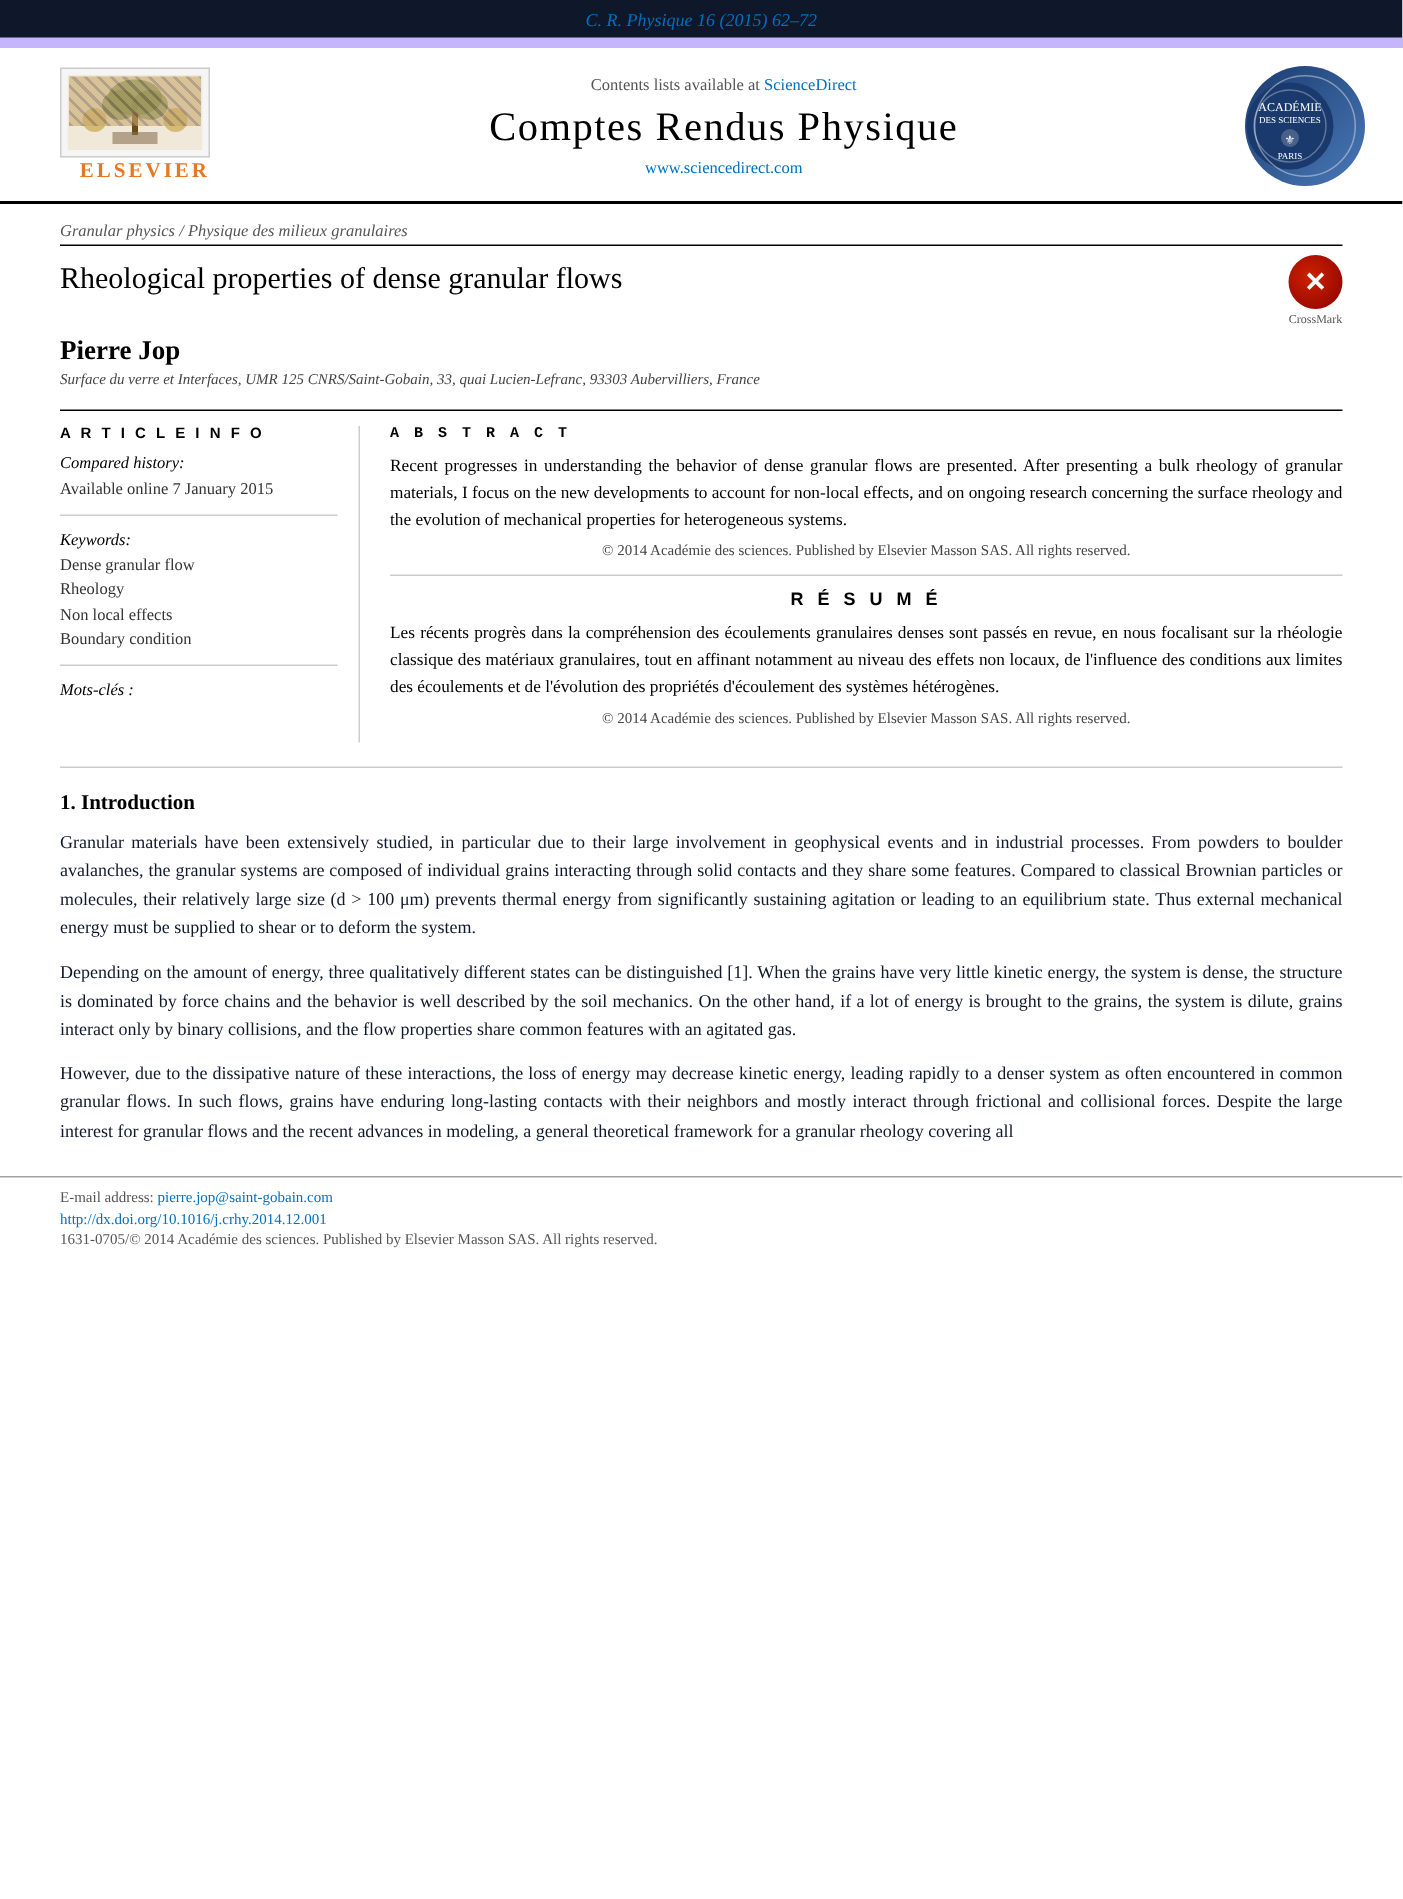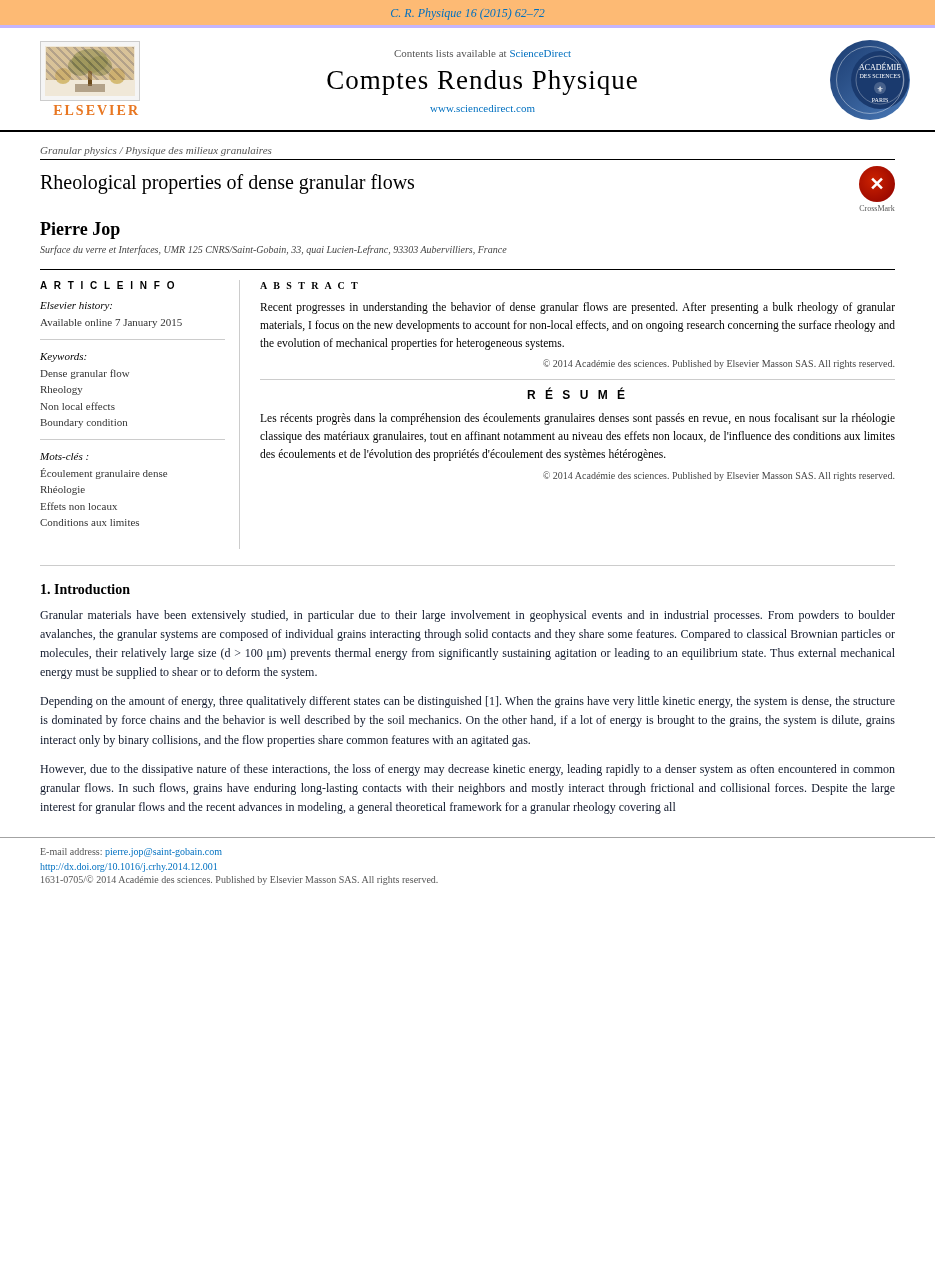--- a/index.html
+++ b/index.html
@@ -7,27 +7,27 @@
       background: #fff;
       font-family: 'Times New Roman', Times, serif;
       font-size: 13px;
       color: #000;
       width: 935px;
       min-height: 1266px;
     }
 
     
     .top-bar {
-      background: #fdba74;
+      background: #0f172a;
       text-align: center;
       padding: 6px 0 4px;
       font-size: 12px;
       color: #0070c0;
       font-style: italic;
-      border-bottom: 3px solid #c4b5fd;
+      border-bottom: 7px solid #c4b5fd;
     }
 
     
     .journal-header {
       display: flex;
       align-items: center;
       justify-content: space-between;
       padding: 12px 20px 10px;
       border-bottom: 2px solid #000;
     }
@@ -93,21 +93,21 @@
       font-size: 11px;
       color: #0070c0;
     }
     .crossref-logo {
       width: 80px;
       height: 80px;
       border-radius: 50%;
       background: linear-gradient(135deg, #1a3a6e, #4a7ab8);
       display: flex;
       align-items: center;
-      justify-content: flex-end;
+      justify-content: flex-start;
       color: #fff;
       font-size: 8px;
       text-align: center;
       position: relative;
       overflow: hidden;
     }
     .crossref-logo::after {
       content: '';
       position: absolute;
       inset: 6px;
@@ -234,32 +234,32 @@
       line-height: 1.5;
     }
 
     
     .abstract-title {
       font-size: 10px;
       font-weight: bold;
       letter-spacing: 2px;
       text-transform: uppercase;
       margin-bottom: 8px;
-      font-family: Liberation Serif, serif;
+      font-family: Liberation Mono, monospace;
     }
     .abstract-text {
       font-size: 11.5px;
       line-height: 1.55;
       text-align: justify;
       margin-bottom: 6px;
     }
     .rights-text {
       font-size: 10px;
       color: #444;
-      text-align: right;
+      text-align: center;
       margin: 4px 0 10px;
     }
 
     
     .resume-section {
       margin-top: 10px;
       border-top: 1px solid #ccc;
       padding-top: 8px;
     }
     .resume-title {
@@ -391,42 +391,36 @@
 
   <div class="author-name">Pierre Jop</div>
   <div class="affiliation">Surface du verre et Interfaces, UMR 125 CNRS/Saint-Gobain, 33, quai Lucien-Lefranc, 93303 Aubervilliers, France</div>
 
   <div class="two-col">
 
     <div class="col-left">
       <div class="info-section-title">A R T I C L E   I N F O</div>
 
       <div class="info-block">
-        <div class="info-block-title">Elsevier history:</div>
+        <div class="info-block-title">Compared history:</div>
         <div class="info-block-content">Available online 7 January 2015</div>
       </div>
 
       <div class="info-block">
         <div class="info-block-title">Keywords:</div>
         <div class="info-block-content">
           <div>Dense granular flow</div>
           <div>Rheology</div>
           <div>Non local effects</div>
           <div>Boundary condition</div>
         </div>
       </div>
 
       <div class="info-block" style="border-bottom:none">
         <div class="info-block-title">Mots-clés :</div>
-        <div class="info-block-content">
-          <div>Écoulement granulaire dense</div>
-          <div>Rhéologie</div>
-          <div>Effets non locaux</div>
-          <div>Conditions aux limites</div>
-        </div>
       </div>
     </div>
 
     <div class="col-right">
       <div class="abstract-title">A B S T R A C T</div>
       <p class="abstract-text">Recent progresses in understanding the behavior of dense granular flows are presented. After presenting a bulk rheology of granular materials, I focus on the new developments to account for non-local effects, and on ongoing research concerning the surface rheology and the evolution of mechanical properties for heterogeneous systems.</p>
       <div class="rights-text">© 2014 Académie des sciences. Published by Elsevier Masson SAS. All rights reserved.</div>
 
       <div class="resume-section">
         <div class="resume-title">R É S U M É</div>

